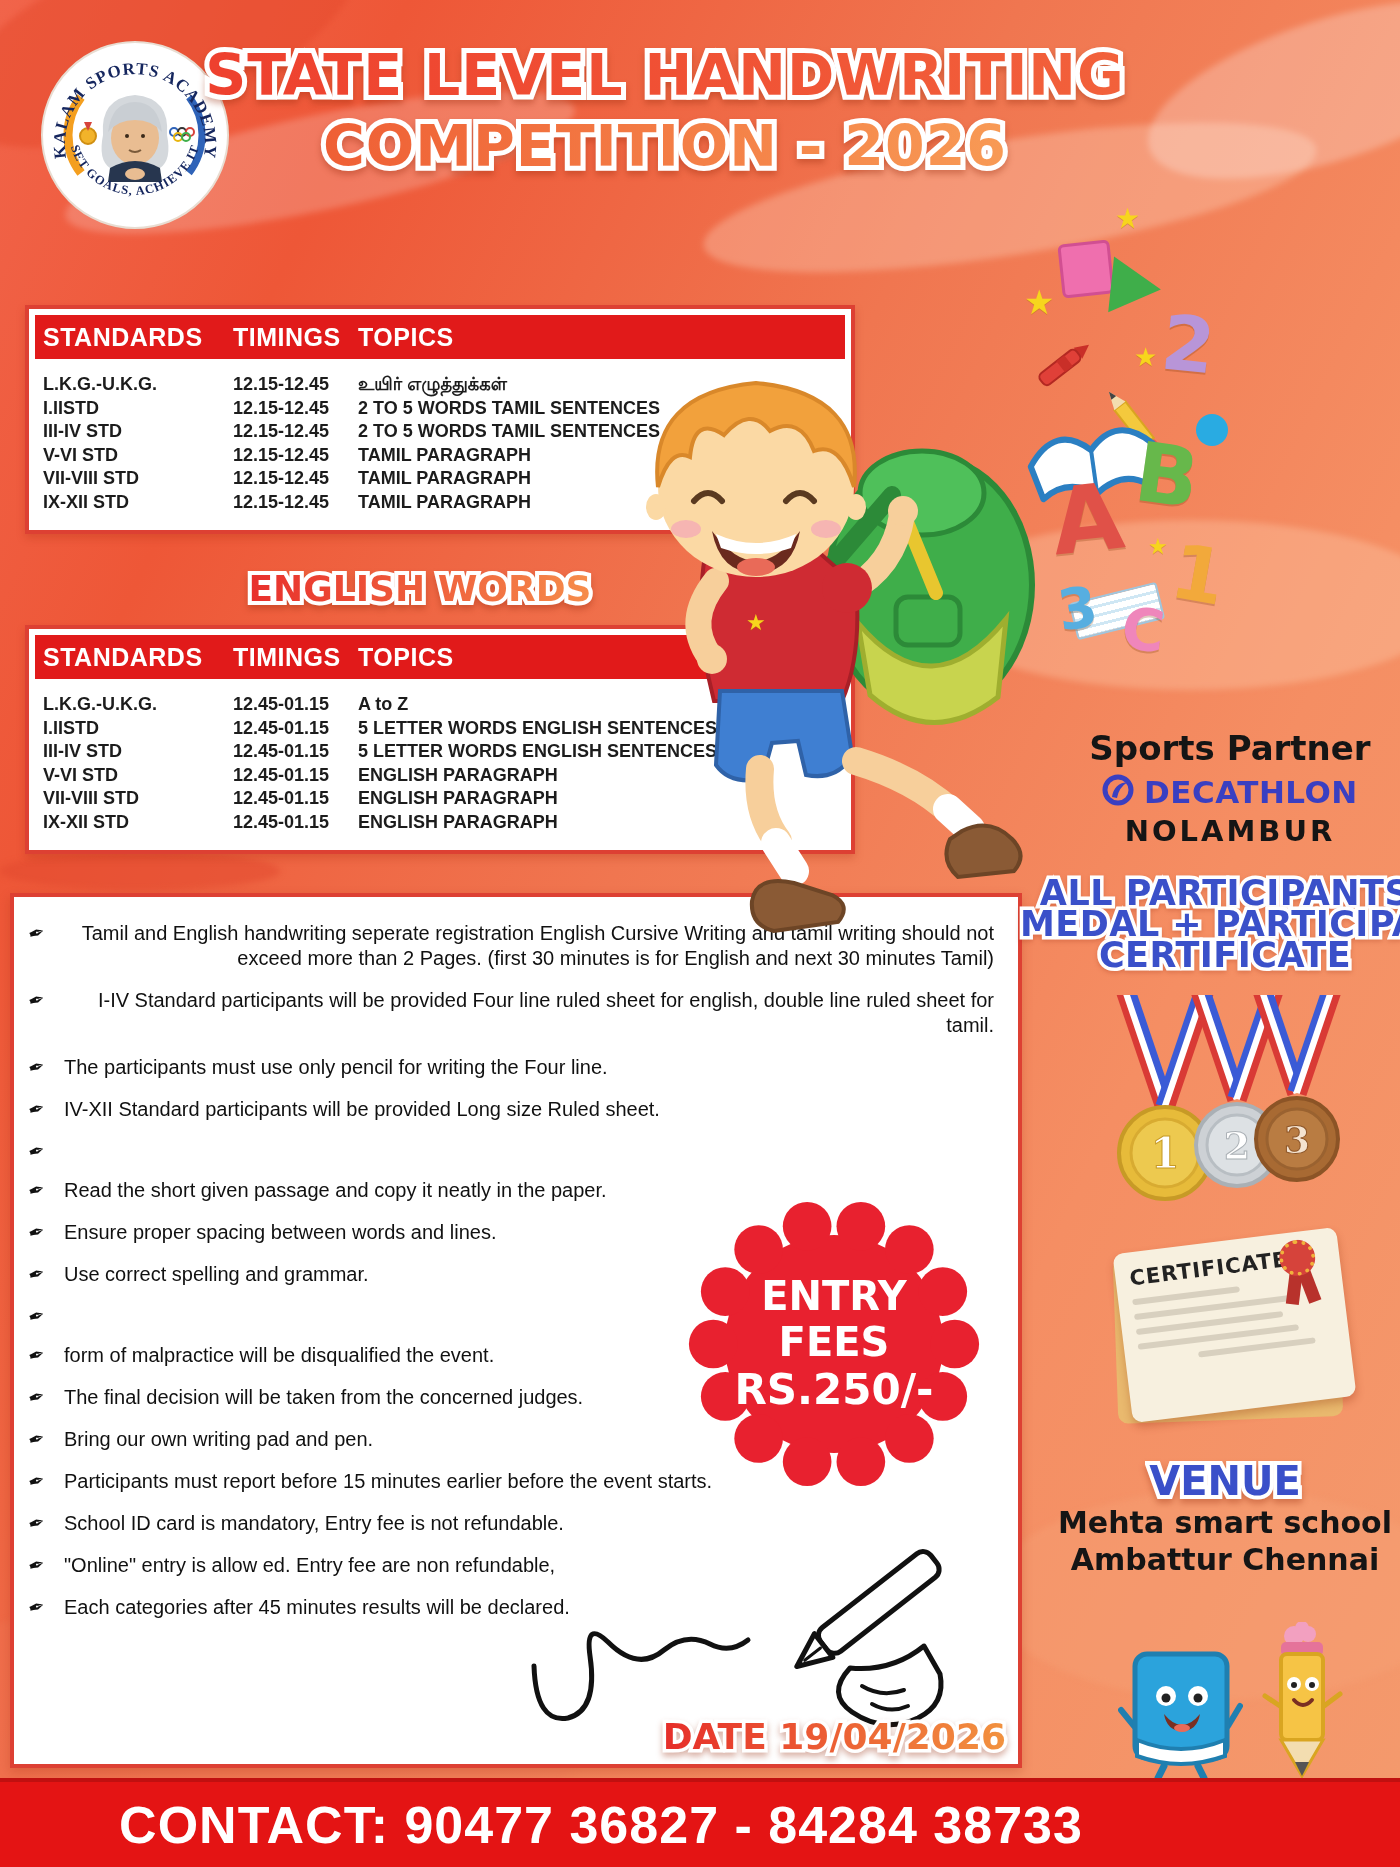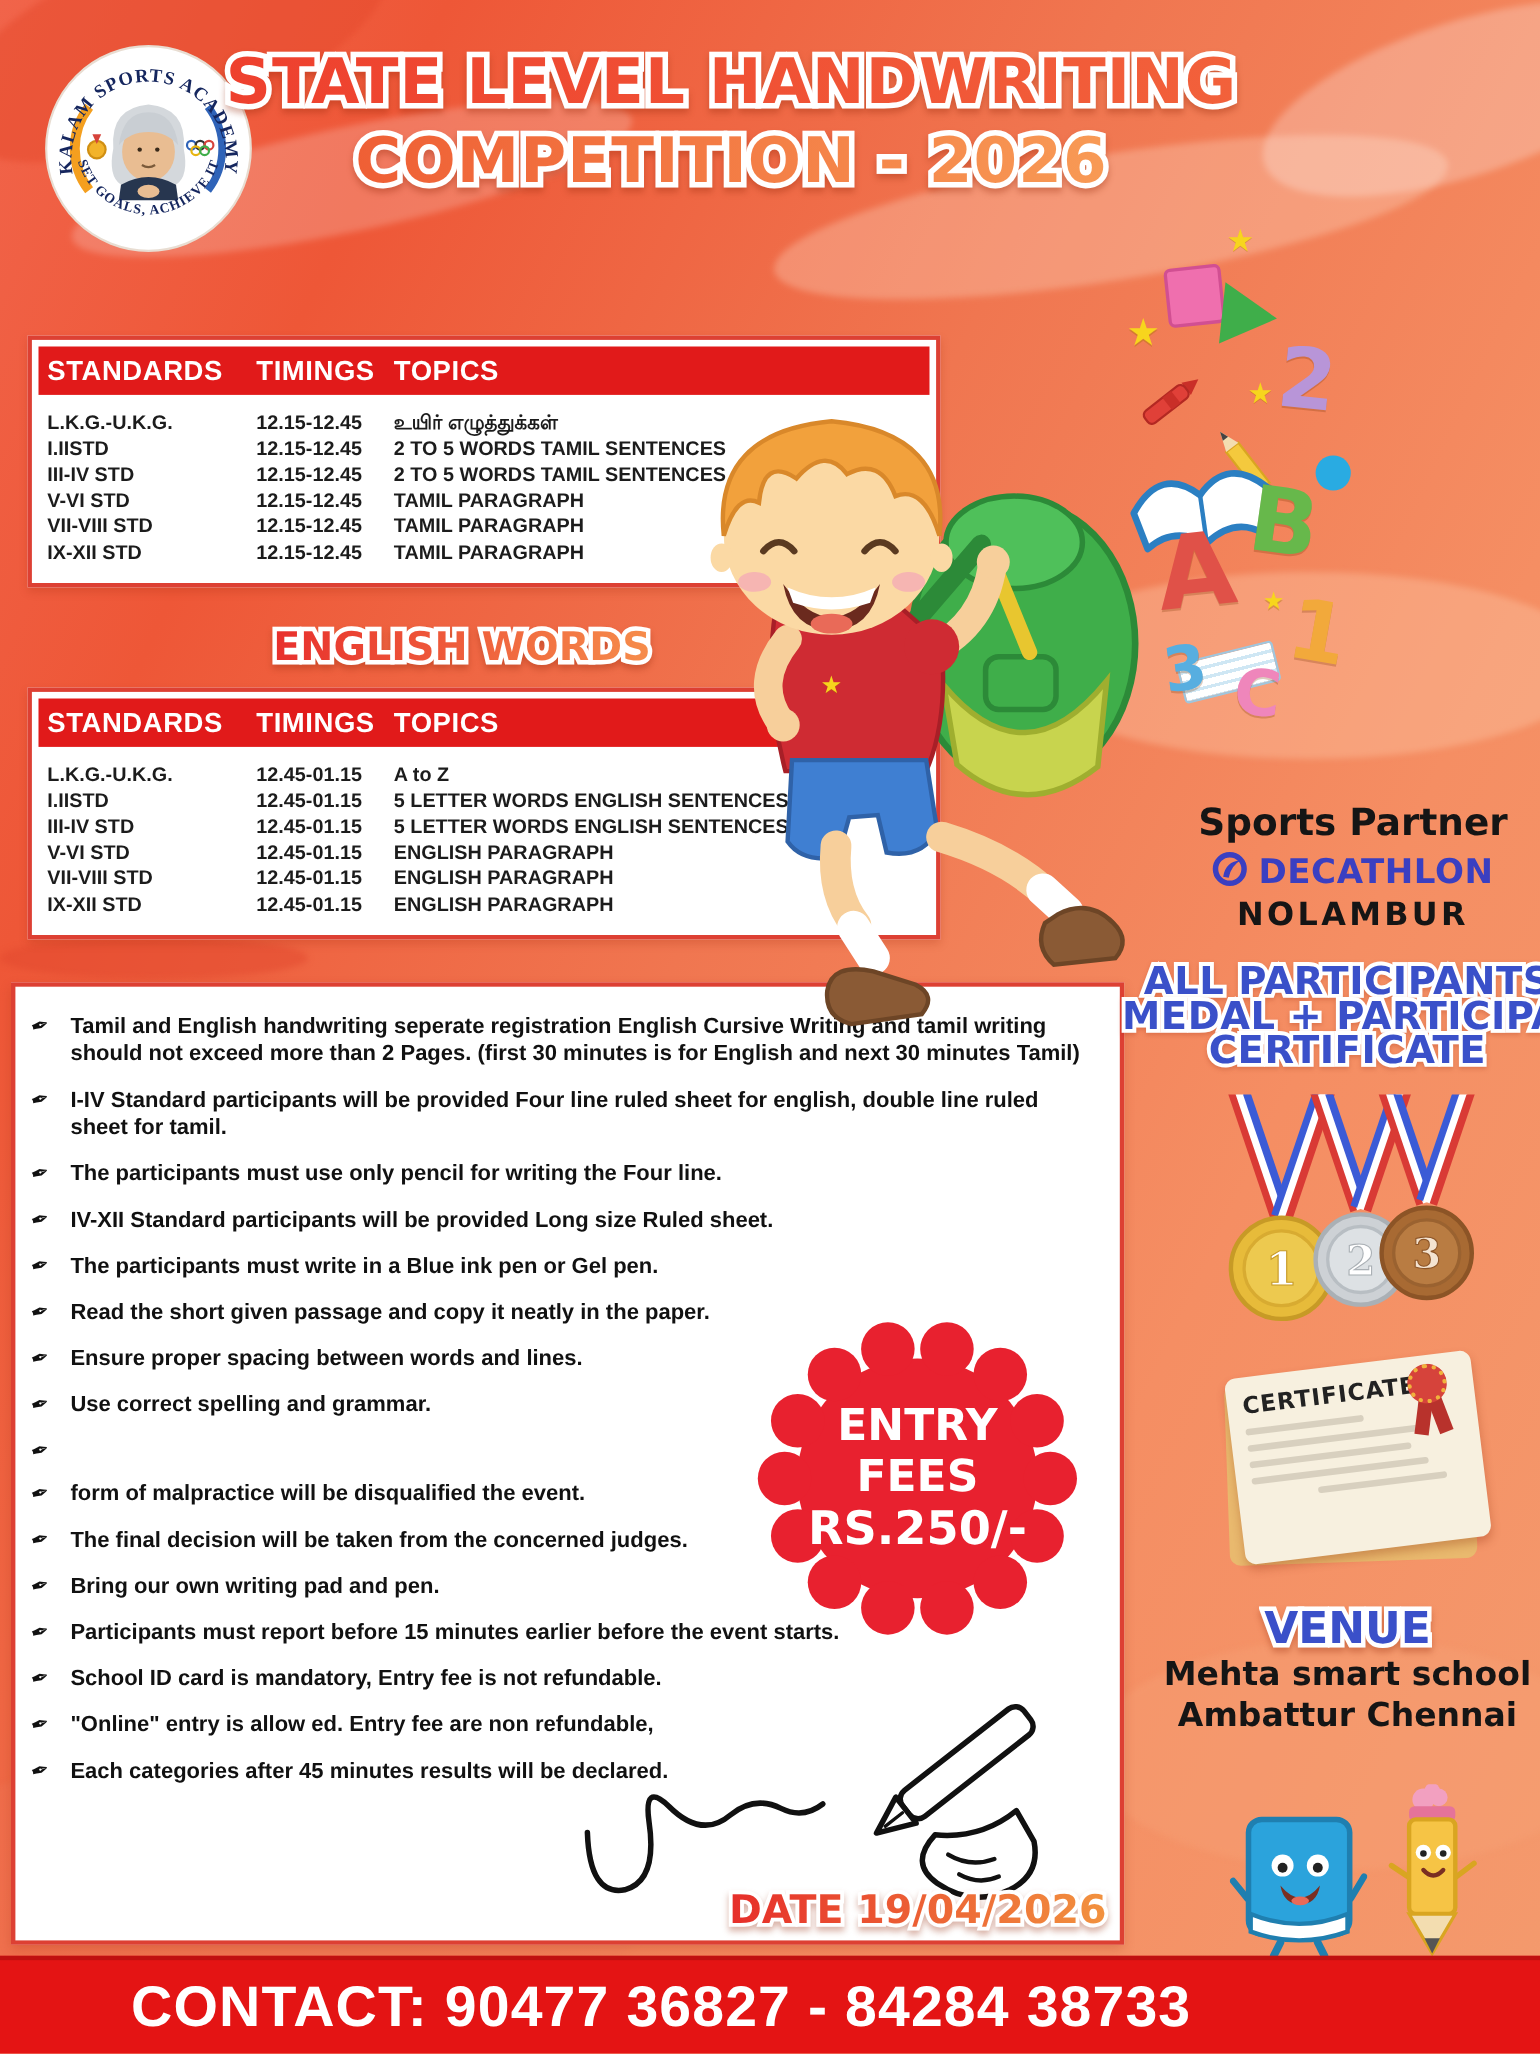--- a/index.html
+++ b/index.html
@@ -37,21 +37,21 @@
   .tbl{background:#fff;border:4px solid #dd4033;box-sizing:border-box;padding:6px;box-shadow:0 4px 8px rgba(160,40,10,.25);}
   .tbl-head{background:#e11a1a;display:grid;grid-template-columns:190px 125px 1fr;align-items:center;height:44px;padding:0 8px;}
   .tbl-head span{color:#fff;font-weight:700;font-size:25px;letter-spacing:.5px;}
   .tbl-body{padding:14px 8px 10px 8px;}
   .tbl-row{display:grid;grid-template-columns:190px 125px 1fr;font-weight:700;font-size:18px;line-height:23.5px;color:#1c1c1c;}
 
   
   .rules{background:#fff;border:4px solid #dd4033;box-sizing:border-box;padding:24px 16px 0 14px;box-shadow:0 4px 10px rgba(160,40,10,.25);}
   .rule{display:flex;gap:12px;margin-bottom:17px;align-items:flex-start;}
   .pen{flex:0 0 24px;font-size:20px;color:#111;transform:rotate(-18deg);line-height:22px;}
-  .rtext{font-weight:700;font-size:20px;line-height:25px;color:#111;max-width:930px;}
+  .rtext{font-weight:400;font-size:20px;line-height:25px;color:#111;max-width:930px;text-align:right;}
 
   .badge-text{position:absolute;inset:0;display:flex;flex-direction:column;align-items:center;justify-content:center;
               color:#fff;font-family:"DejaVu Sans",sans-serif;font-weight:800;text-align:center;}
   .badge-text .b1{font-size:40px;line-height:46px;}
   .badge-text .b3{font-size:42px;line-height:50px;}
 
   .sp-label{font-family:"DejaVu Sans",sans-serif;font-weight:800;font-size:34px;color:#151515;}
   .nol{font-family:"DejaVu Sans",sans-serif;font-weight:800;font-size:29px;letter-spacing:3px;color:#151515;}
   .dec-word{font-family:"DejaVu Sans",sans-serif;font-weight:800;font-size:31px;color:#3a3fc1;letter-spacing:.5px;}
   .venue-line{font-family:"DejaVu Sans",sans-serif;font-weight:800;font-size:30px;line-height:37px;color:#151515;}
@@ -235,21 +235,20 @@
   <div class="rule">
       <span class="pen">✒</span>
       <span class="rtext">The participants must use only pencil for writing the Four line.</span>
     </div>
   <div class="rule">
       <span class="pen">✒</span>
       <span class="rtext">IV-XII Standard participants will be provided Long size Ruled sheet.</span>
     </div>
   <div class="rule">
       <span class="pen">✒</span>
-      <span class="rtext">The participants must write in a Blue ink pen or Gel pen.</span>
     </div>
   <div class="rule">
       <span class="pen">✒</span>
       <span class="rtext">Read the short given passage and copy it neatly in the paper.</span>
     </div>
   <div class="rule">
       <span class="pen">✒</span>
       <span class="rtext">Ensure proper spacing between words and lines.</span>
     </div>
   <div class="rule">

